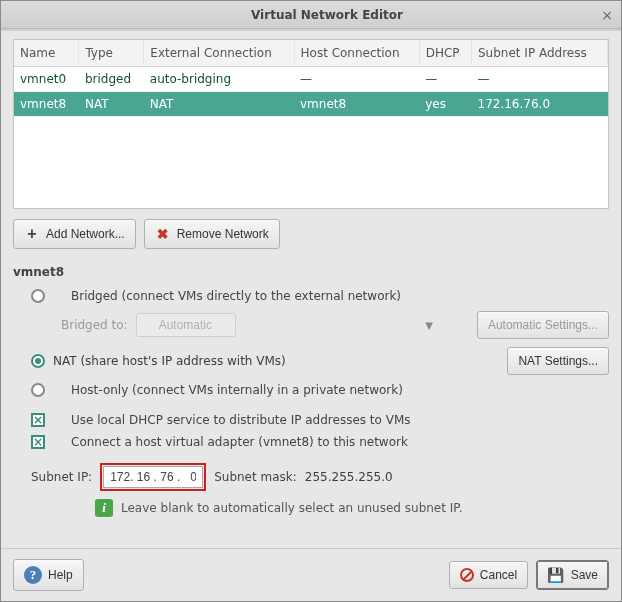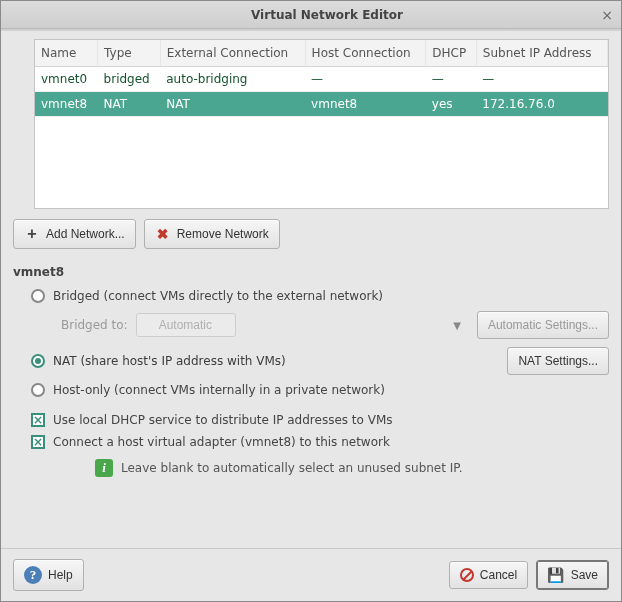--- a/index.html
+++ b/index.html
@@ -7,27 +7,27 @@
 .window { width: 622px; height: 602px; background: linear-gradient(to bottom, #d9d9d9 0, #d0d0d0 30px, #e7e7e7 30px, #e7e7e7 100%); border: 1px solid #8a8a8a; box-shadow: 0 2px 8px rgba(0,0,0,0.3); position:relative; }
 .titlebar { height: 28px; display: flex; align-items: center; justify-content: center; position: relative; background: linear-gradient(to bottom,#dcdcdc,#cfcfcf); border-bottom:1px solid #b8b8b8;padding-left:32px; }
 .titlebar .title { font-weight: bold; font-size: 12px; color: #444; }
 .titlebar .close { position: absolute; right: 6px; top: 6px; width: 16px; height: 16px; color:#666; font-size:14px; line-height:16px; text-align:center; cursor:pointer;}
 .content { padding: 10px 12px; }
 table.netlist { width: 100%; border-collapse: collapse; background:#fff; border:1px solid #c4c4c4; }
 table.netlist th { text-align:left; font-weight:normal; font-size: 12px; color:#555; padding:6px 6px; border-bottom:1px solid #d4d4d4; border-right:1px solid #e6e6e6; background:#f3f3f3;}
 table.netlist td { padding:5px 6px; font-size:12px; color:#14532d; }
 table.netlist tr.selected td { background:#4aa690; color:#fff; }
 table.netlist tbody tr { border-bottom:1px solid #f0f0f0; }
-.table-wrap { background:#fff; border:1px solid #c4c4c4; height:170px;margin-left:21px; }
+.table-wrap { background:#fff; border:1px solid #c4c4c4; height:170px; }
 .table-wrap table.netlist { border:none; }
 .btnrow { margin-top:10px; display:flex; gap:8px; }
 button.btn { background: linear-gradient(to bottom,#f6f6f6,#e2e2e2); border:1px solid #b0b0b0; border-radius:3px; padding:6px 10px; font-size:12px; color:#333; cursor:pointer; display:inline-flex; align-items:center; gap:6px; box-shadow: inset 0 1px 0 rgba(255,255,255,0.6);}
-button.btn:disabled { color:#999; }
+button.btn:disabled { color:#999;margin-left:28px; }
 .section-title { font-weight:bold; font-size:12px; color:#444; margin-top:16px; margin-bottom:6px; }
-.radio-row, .check-row { display:flex; align-items:center; gap:8px; padding:4px 0 4px 18px; font-size:12px; color:#444;}
+.radio-row, .check-row { display:flex; align-items:center; gap:26px; padding:4px 0 4px 18px; font-size:12px; color:#444;}
 .radio { width:14px; height:14px; border-radius:50%; border:2px solid #3a8f7a; background:#fff; display:inline-flex; align-items:center; justify-content:center; cursor:pointer;}
 .radio .dot { width:6px; height:6px; border-radius:50%; background:#3a8f7a; display:none;}
 .radio.checked .dot{ display:block; }
 .radio.unchecked { border-color:#888;}
 .check { width:14px; height:14px; border:2px solid #3a8f7a; background:#fff; display:inline-flex; align-items:center; justify-content:center; cursor:pointer;}
 .check .x { display:none; font-size:12px; line-height:1; color:#3a8f7a; font-weight:bold;}
 .check.checked .x{ display:block; }
 .sub-row { display:flex; align-items:center; gap:8px; padding:4px 0 4px 48px; }
 .sub-row label { color:#9a9a9a; }
 select.combo { flex:1; background:#eee; border:1px solid #c4c4c4; border-radius:3px; padding:4px 22px; color:#999; font-size:12px; -webkit-appearance:none; appearance:none; }
@@ -148,20 +148,28 @@
         </span>
       <span>Use local DHCP service to distribute IP addresses to VMs</span>
     </div>
     <div class="check-row">
       <span class="check checked">
           <span class="x">×</span>
         </span>
       <span>Connect a host virtual adapter (vmnet8) to this network</span>
     </div>
 
+    <div class="ip-row">
+      <label>Subnet IP:</label>
+      <span class="red-box">
+        <input class="ip-input" value="172. 16 . 76 .   0" style="">
+      </span>
+      <label>Subnet mask:</label>
+      <span>255.255.255.0</span>
+    </div>
 
     <div class="hint-row">
       <span class="hint-ico">i</span>
       <span>Leave blank to automatically select an unused subnet IP.</span>
     </div>
   </div>
 
   <div class="bottombar">
     <button class="btn">
       <span class="ico-help">?</span>

